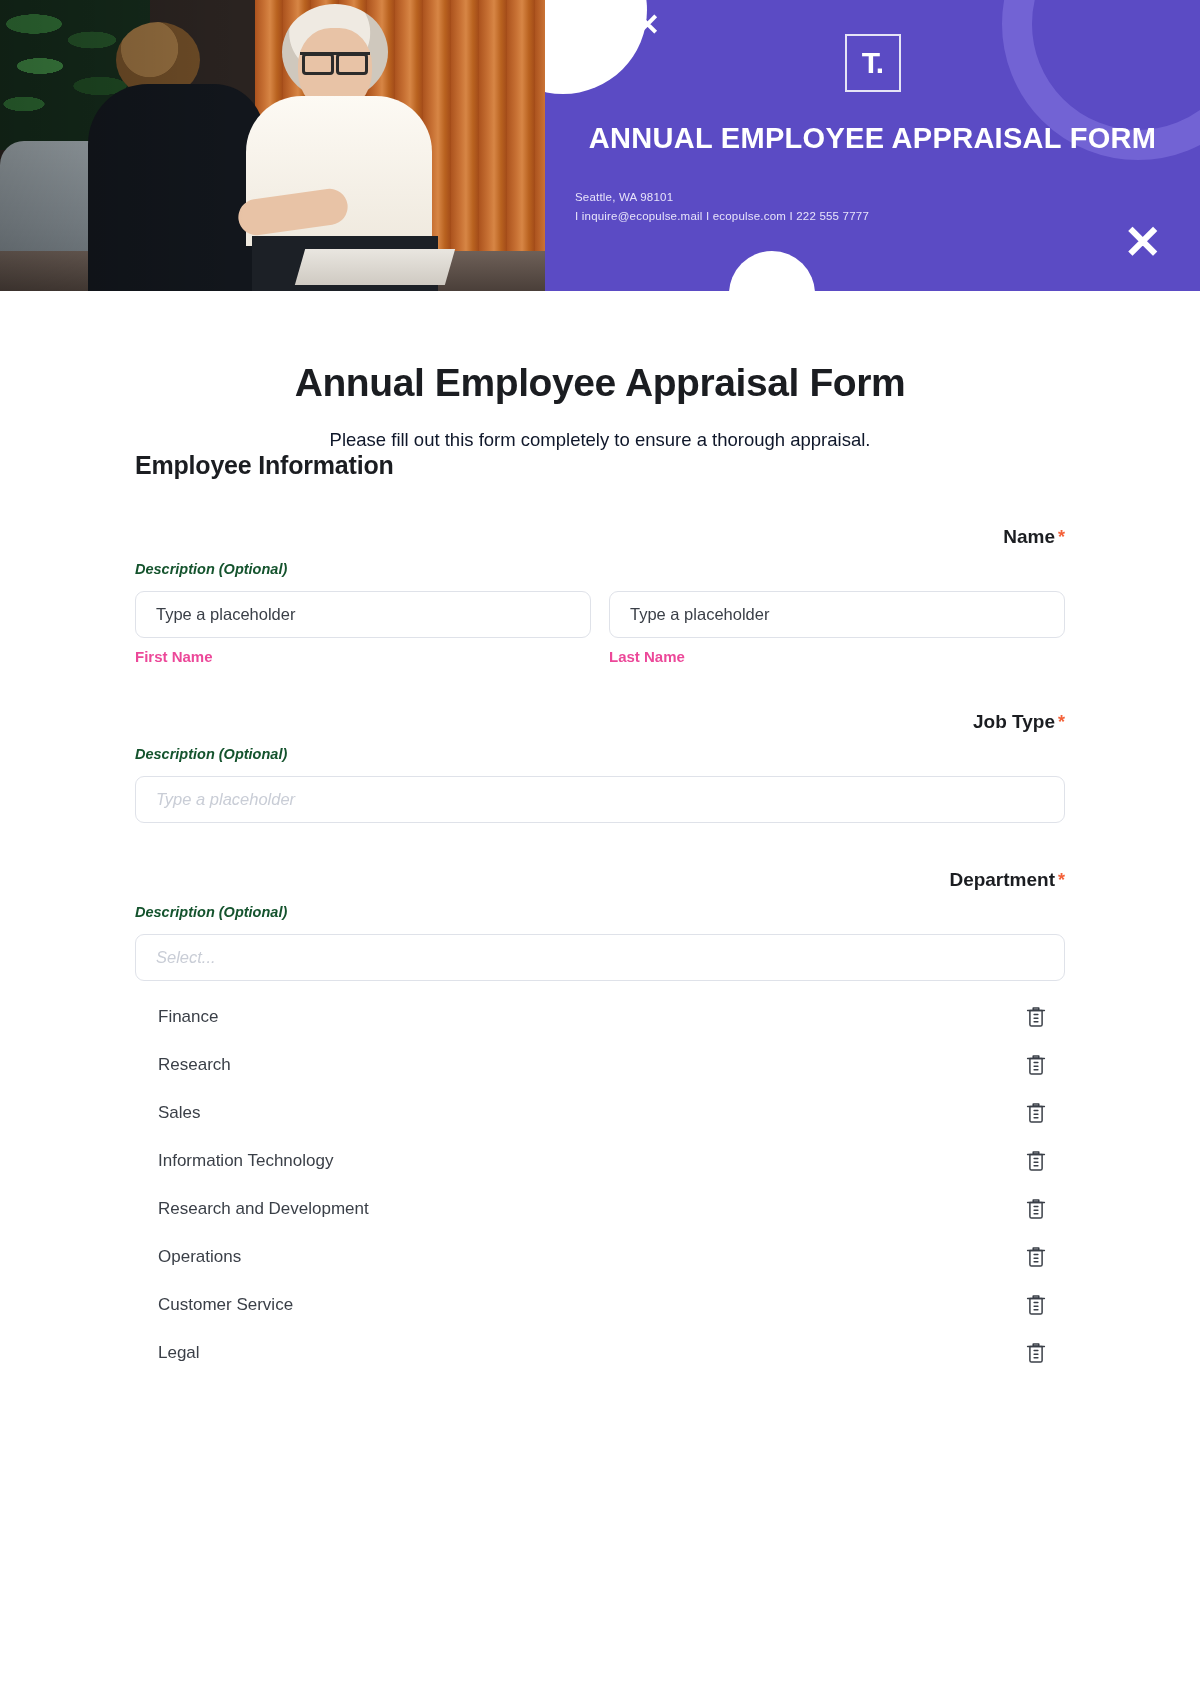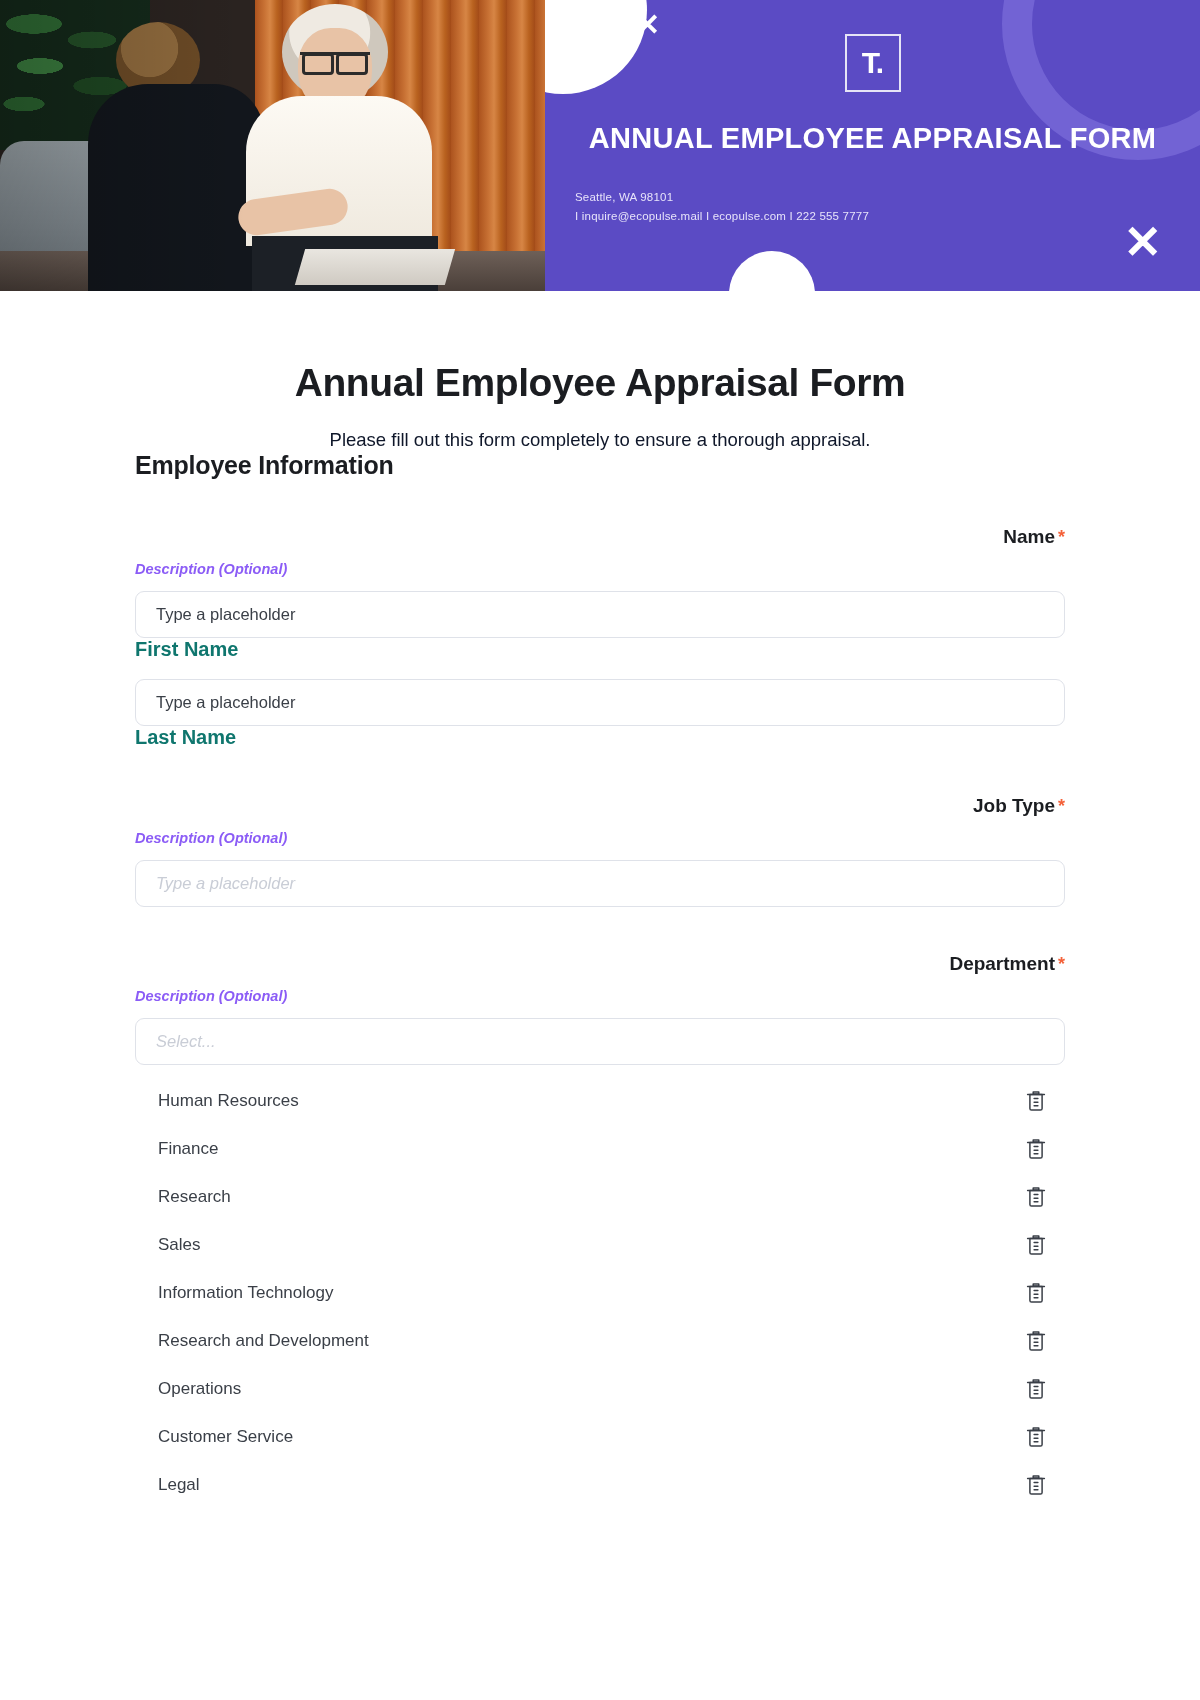--- a/index.html
+++ b/index.html
@@ -268,28 +268,27 @@
   .req-star {
     color: #f4623a;
     font-weight: 700;
     font-size: 18px;
     margin-left: 3px;
   }
   .field-desc {
     margin-top: 13px;
     font-size: 14.5px;
     font-style: italic;
-    color: #8b5cf6;
+    color: #14532d;
     font-weight: 600;
   }
   .input-row {
     margin-top: 14px;
     display: flex;
     gap: 18px;
-    flex-direction: column;
   }
   .input-col { flex: 1; min-width: 0; }
 
   .text-input {
     width: 100%;
     height: 47px;
     border: 1px solid #dfe2e9;
     border-radius: 9px;
     background: #ffffff;
     padding: 0 20px;
@@ -300,22 +299,23 @@
   }
   .text-input::placeholder { color: #3a3f47; opacity: 1; }
 
   .text-input.light,
   .text-input.light::placeholder {
     color: #c9cdd6;
     font-style: italic;
   }
 
   .sub-label {
-    font-size: 20px;
-    color: #0f766e;
+    margin-top: 10px;
+    font-size: 15px;
+    color: #ec4899;
     font-weight: 600;
   }
 
   .select-input {
     width: 100%;
     height: 47px;
     border: 1px solid #dfe2e9;
     border-radius: 9px;
     background: #ffffff;
     padding: 0 20px;
@@ -445,33 +445,20 @@
 
     <div class="input-row">
       <div class="input-col">
         <div class="select-input">
           <span>Select...</span>
         </div>
       </div>
     </div>
 
     <div class="options-list" id="options-list">
-  <div class="option-row">
-    <span class="option-label">Human Resources</span>
-    <button class="trash-btn">
-      <svg class="trash-icon" width="22" height="24" viewBox="0 0 22 24" fill="none" stroke="#3a3f47" stroke-width="1.5" stroke-linecap="round" stroke-linejoin="round">
-        <path d="M8.2 3.1h5.6v1.9H8.2z"></path>
-        <path d="M2.6 5.4h16.8"></path>
-        <path d="M4.9 5.4h12.2v14.1a1.6 1.6 0 0 1-1.6 1.6H6.5a1.6 1.6 0 0 1-1.6-1.6z"></path>
-        <path d="M9.1 9.6h3.8"></path>
-        <path d="M9.1 13.2h3.8"></path>
-        <path d="M9.1 16.7h3.8"></path>
-      </svg>
-    </button>
-  </div>
 
   <div class="option-row">
     <span class="option-label">Finance</span>
     <button class="trash-btn">
       <svg class="trash-icon" width="22" height="24" viewBox="0 0 22 24" fill="none" stroke="#3a3f47" stroke-width="1.5" stroke-linecap="round" stroke-linejoin="round">
         <path d="M8.2 3.1h5.6v1.9H8.2z"></path>
         <path d="M2.6 5.4h16.8"></path>
         <path d="M4.9 5.4h12.2v14.1a1.6 1.6 0 0 1-1.6 1.6H6.5a1.6 1.6 0 0 1-1.6-1.6z"></path>
         <path d="M9.1 9.6h3.8"></path>
         <path d="M9.1 13.2h3.8"></path>

